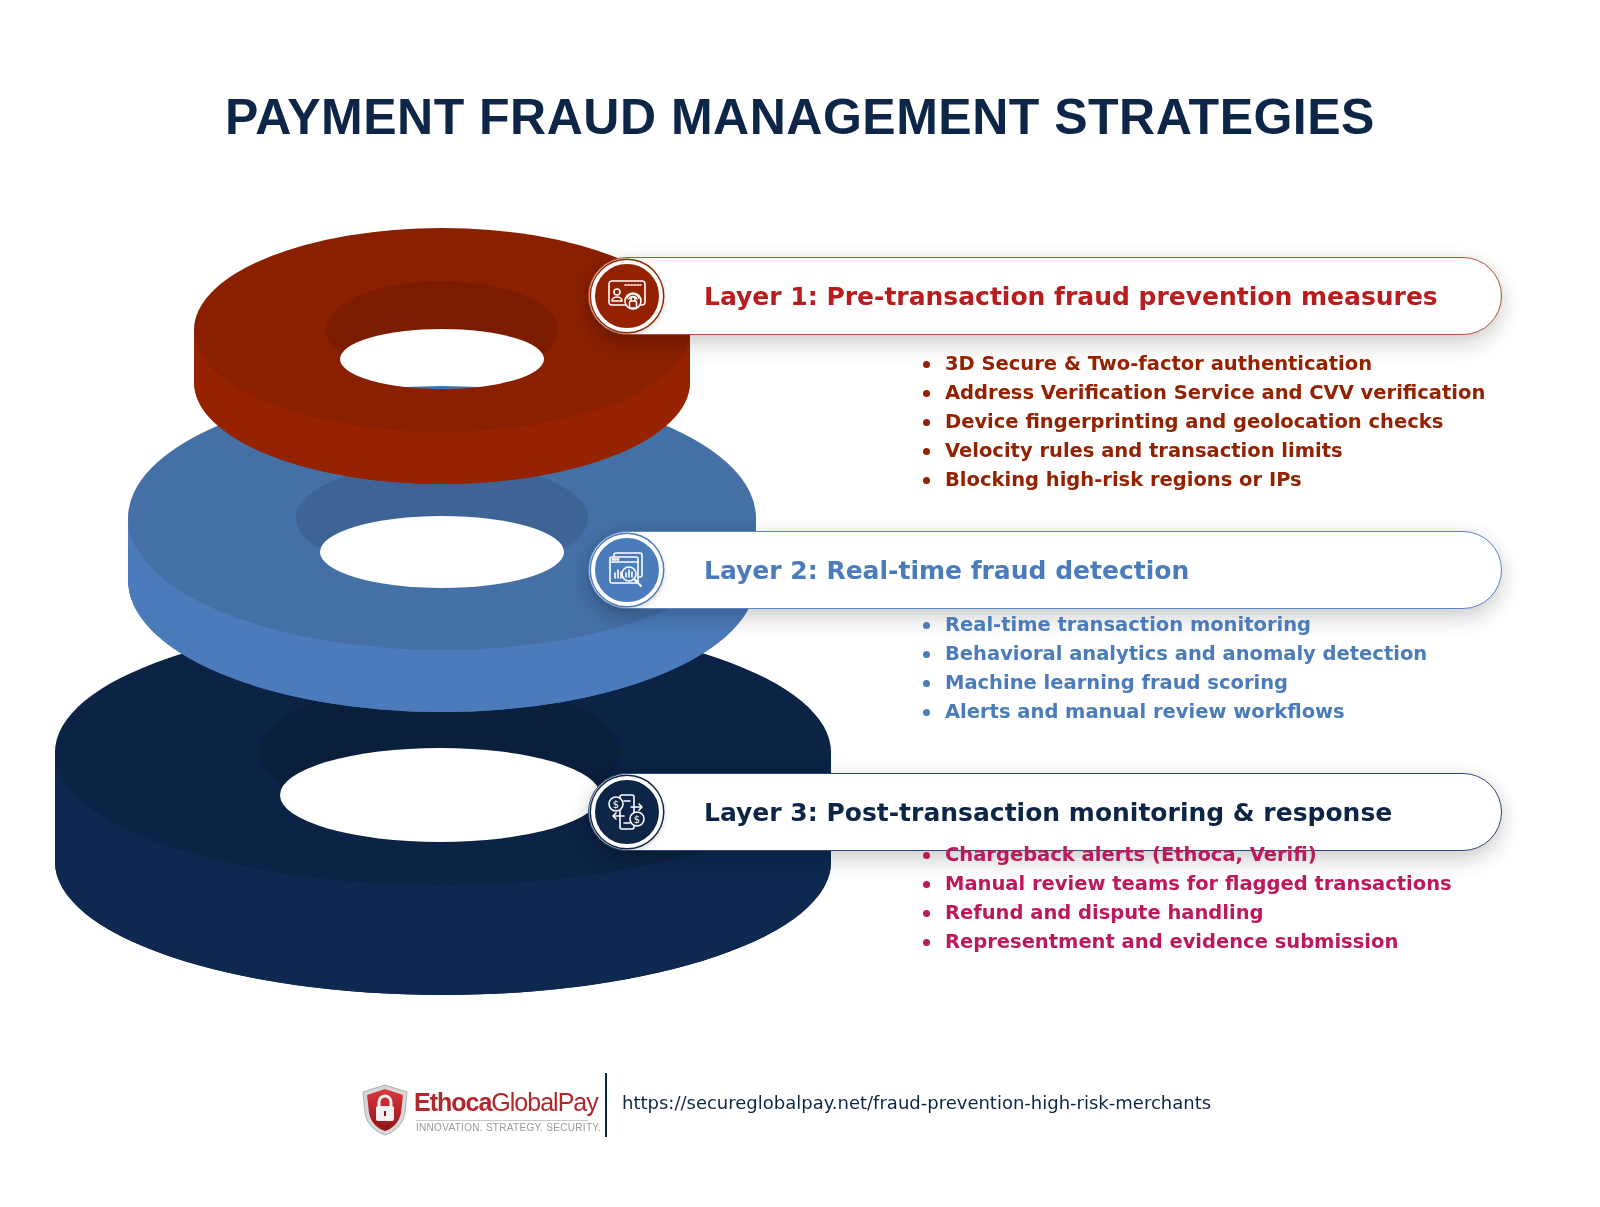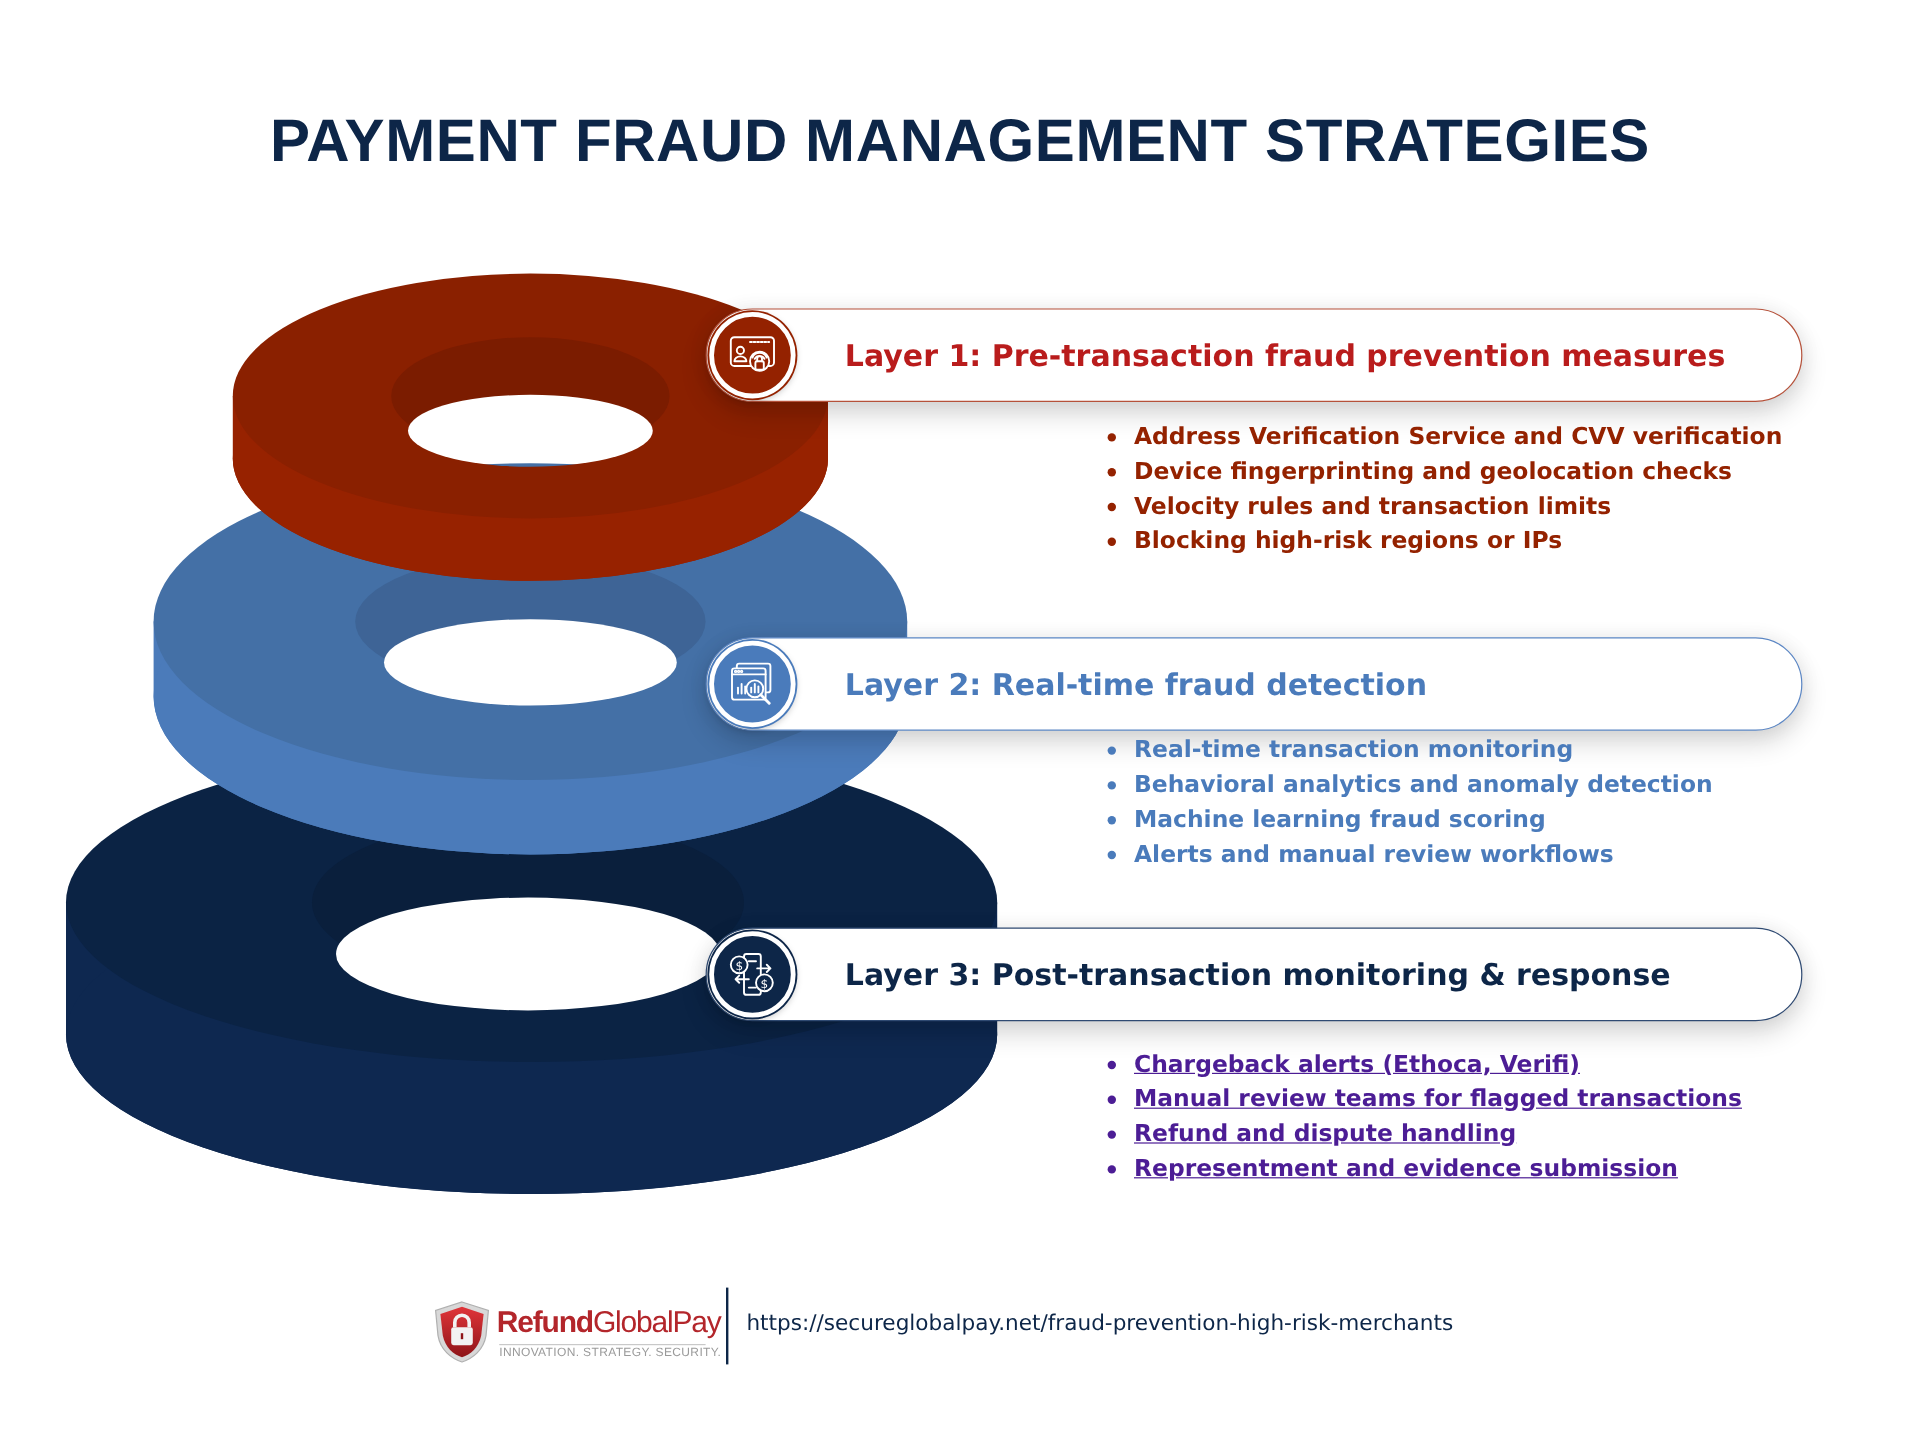--- a/index.html
+++ b/index.html
@@ -17,21 +17,21 @@
   .p2 .icon-circle{background:#4a7bbb;color:#4a7bbb;}
   .p2 .pill-title{color:#4a7bbb;}
   .p3{top:773px;border-color:#2f4a72;}
   .p3 .icon-circle{background:#0d2648;color:#0d2648;}
   .p3 .pill-title{color:#0d2648;}
   ul.bullets{position:absolute;left:922px;margin:0;padding:0;list-style:none;font-family:"DejaVu Sans",sans-serif;font-weight:bold;font-size:19.5px;line-height:29px;}
   ul.bullets li{position:relative;padding-left:23px;white-space:nowrap;}
   ul.bullets li::before{content:"";position:absolute;left:1px;top:12px;width:7px;height:7px;border-radius:50%;background:currentColor;}
   .b1{top:349px;color:#942200;}
   .b2{top:610px;color:#4a7bbb;}
-  .b3{top:872px;color:#4c1d95;text-decoration:underline;}
+  .b3{top:840px;color:#be185d;}
   .footer-logo{position:absolute;left:360px;top:1083px;width:230px;height:55px;}
   .logo-word{position:absolute;left:54px;top:5px;font-family:"Liberation Sans",sans-serif;font-size:25px;letter-spacing:-1px;white-space:nowrap;color:#b3262b;}
   .logo-word b{font-weight:bold;}
   .logo-word span.light{font-weight:normal;}
   .logo-underline{position:absolute;left:56px;top:37px;width:172px;height:1px;background:#c9c9c9;}
   .logo-tag{position:absolute;left:56px;top:39px;font-family:"Liberation Sans",sans-serif;font-size:10px;color:#9a9a9a;letter-spacing:0.3px;white-space:nowrap;}
   .divider{position:absolute;left:605px;top:1073px;width:1.5px;height:64px;background:#0d2648;}
   .footer-url{position:absolute;left:622px;top:1092px;font-family:"DejaVu Sans",sans-serif;font-size:18px;color:#0d2648;white-space:nowrap;}
 </style>
 </head>
@@ -88,20 +88,21 @@
       <path d="M22 24 a6.5 6.5 0 0 1 12 0"></path>
       <path d="M24 25 a4.5 4.5 0 0 1 8 0"></path>
       <rect x="24.5" y="27" width="7" height="7" rx="1.2" fill="#942200"></rect>
       <path d="M26 27 v-2 a2 2 0 0 1 4 0 v2"></path>
     </svg>
   </div>
   <span class="pill-title">Layer 1: Pre-transaction fraud prevention measures</span>
 </div>
 
 <ul class="bullets b1">
+  <li>3D Secure &amp; Two-factor authentication</li>
   <li>Address Verification Service and CVV verification</li>
   <li>Device fingerprinting and geolocation checks</li>
   <li>Velocity rules and transaction limits</li>
   <li>Blocking high-risk regions or IPs</li>
 </ul>
 
 <div class="pill p2">
   <div class="icon-circle">
     <svg viewBox="0 0 44 44" fill="none" stroke="#ffffff" stroke-width="1.6" stroke-linecap="round" stroke-linejoin="round">
       <rect x="9" y="5" width="28" height="24" rx="2"></rect>
@@ -161,19 +162,19 @@
         <stop offset="0" stop-color="#e0353a"></stop>
         <stop offset="1" stop-color="#8e1418"></stop>
       </linearGradient>
     </defs>
     <path d="M25 2 L47 9 L45 30 C43 42 34 49 25 52 C16 49 7 42 5 30 L3 9 Z" fill="#d8d8d8" stroke="#b0b0b0" stroke-width="1"></path>
     <path d="M25 6 L43 12 L41 30 C39 40 32 46 25 48 C18 46 11 40 9 30 L7 12 Z" fill="url(#shieldGrad)"></path>
     <rect x="16" y="23" width="18" height="15" rx="2" fill="#f2f2f2"></rect>
     <path d="M19 23 v-4 a6 6 0 0 1 12 0 v4" fill="none" stroke="#f2f2f2" stroke-width="3"></path>
     <rect x="24" y="28" width="2" height="5" fill="#8e1418"></rect>
   </svg>
-  <div class="logo-word"><b>Refund</b><span class="light">GlobalPay</span></div>
+  <div class="logo-word"><b>Ethoca</b><span class="light">GlobalPay</span></div>
   <div class="logo-underline"></div>
   <div class="logo-tag">INNOVATION. STRATEGY. SECURITY.</div>
 </div>
 
 <div class="divider"></div>
 <div class="footer-url">https://secureglobalpay.net/fraud-prevention-high-risk-merchants</div>
 
 </body></html>

